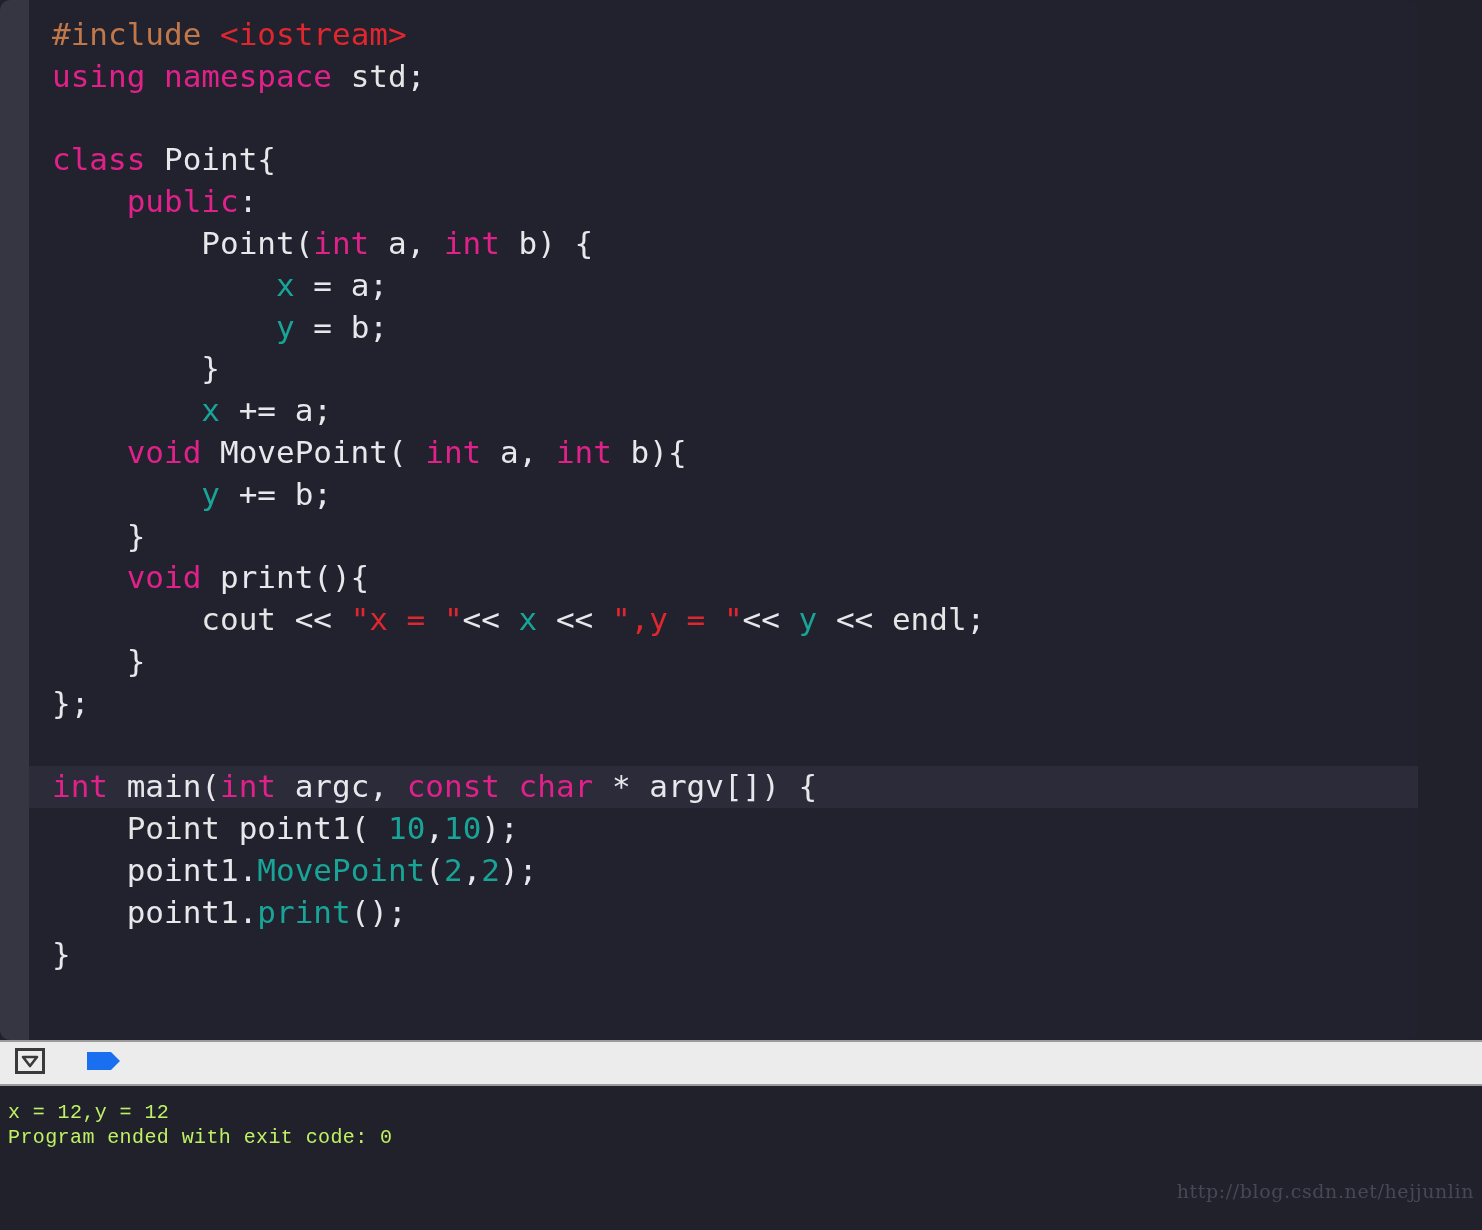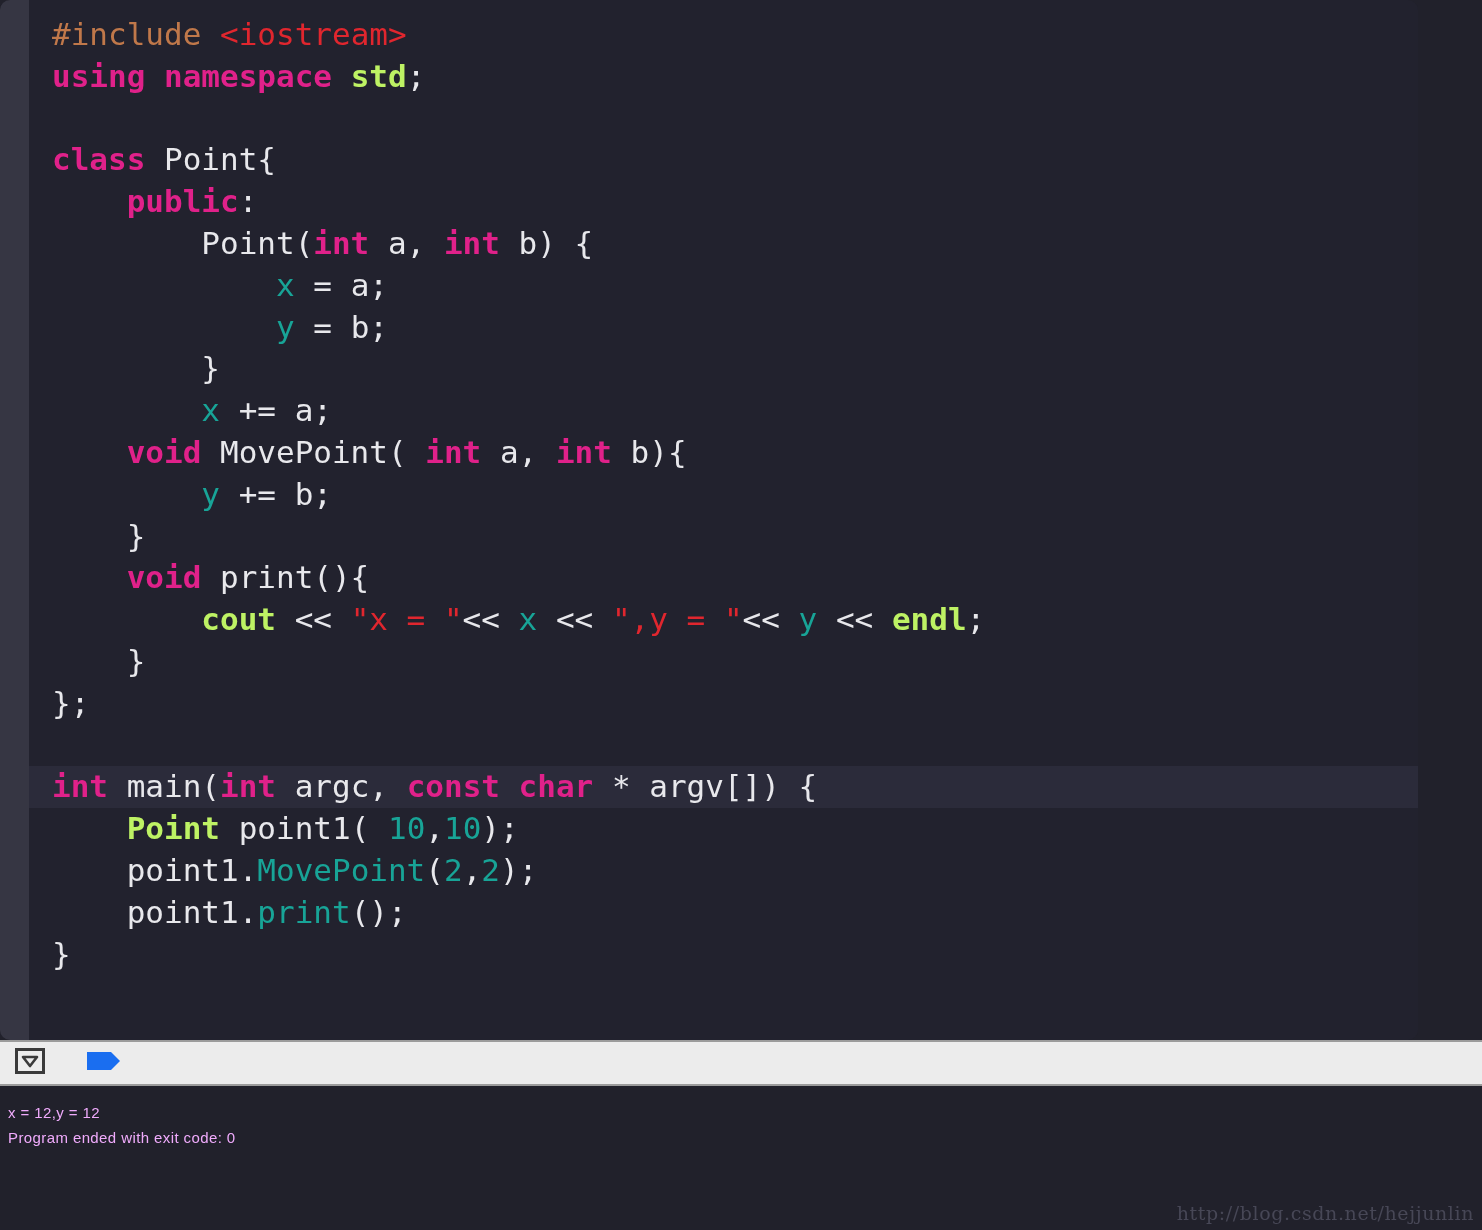--- a/index.html
+++ b/index.html
@@ -61,22 +61,22 @@
     letter-spacing: 0px;
     color: #e8e8ec;
     padding-left: 52px;
     box-sizing: border-box;
   }
   .line.hl {
     background: #2b2b3a;
   }
 
   
-  .kw   { color: #e0218a; font-weight: bold; }   
-  .typ  { color: #bef264; font-weight: bold; }   
+  .kw   { color: #e0218a; }   
+  .typ  { color: #e5e5e5; }   
   .num  { color: #18a497; }
   .str  { color: #e0262e; }   
   .pre  { color: #c0784a; }   
   .inc  { color: #e0262e; }   
   .fn   { color: #18a497; }   
   .pln  { color: #e8e8ec; }   
   .var  { color: #18a497; }   
 
   
   .toolbar {
@@ -104,31 +104,31 @@
   .console {
     position: relative;
     width: 1482px;
     flex: 1 1 auto;
     background: #21212b;
     padding: 14px 0 0 8px;
     box-sizing: border-box;
     overflow: hidden;
   }
   .console-line {
-    font-family: Liberation Sans, sans-serif;
-    font-size: 15px;
+    font-family: Liberation Mono, monospace;
+    font-size: 20px;
     line-height: 25px;
-    color: #f0abfc;
+    color: #bef264;
     white-space: pre;
     letter-spacing: 0.4px;
   }
   .watermark {
     position: absolute;
     right: 8px;
-    bottom: 6px;
+    bottom: 28px;
     font-family: "DejaVu Serif", serif;
     font-size: 19px;
     color: #474756;
     letter-spacing: 0.6px;
     white-space: pre;
   }
 </style>
 </head>
 <body>
 

